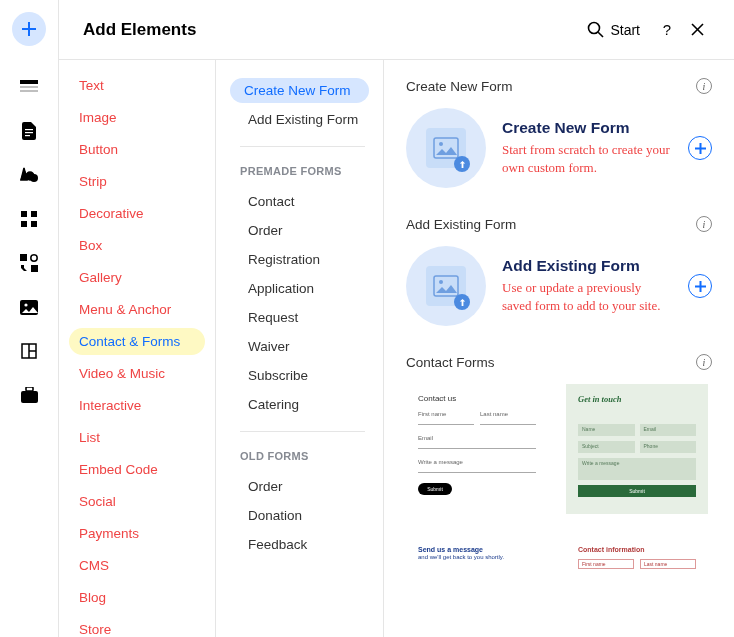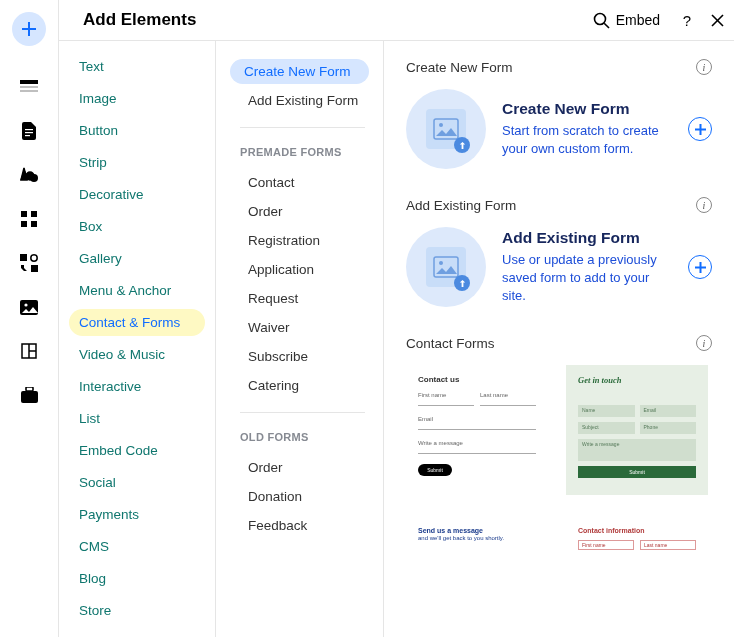--- a/index.html
+++ b/index.html
@@ -4,32 +4,32 @@
   <style>
     * { margin: 0; padding: 0; box-sizing: border-box; font-family: -apple-system, BlinkMacSystemFont, 'Segoe UI', Helvetica, Arial, sans-serif; }
     body { width: 734px; height: 637px; overflow: hidden; background: #fff; display: flex; }
     
     .rail { width: 59px; border-right: 1px solid #e5e5e5; padding: 12px 0; display: flex; flex-direction: column; align-items: center; gap: 26px; flex-shrink: 0; }
     .rail-top-btn { width: 34px; height: 34px; border-radius: 50%; background: #d6e6ff; display: flex; align-items: center; justify-content: center; margin-bottom: 6px; }
     .rail-top-btn svg { fill: #116dff; }
     .rail-icon { width: 20px; height: 18px; display: flex; align-items: center; justify-content: center; color: #000; cursor: pointer; }
     
     .panel { flex: 1; display: flex; flex-direction: column; min-width: 0; }
-    .panel-header { height: 41px; border-bottom: 1px solid #e5e5e5; display: flex; align-items: center; padding: 0 8px 0 24px; flex-shrink: 0; }
+    .panel-header { height: 60px; border-bottom: 1px solid #e5e5e5; display: flex; align-items: center; padding: 0 28px 0 24px; flex-shrink: 0; }
     .panel-title { font-size: 17px; font-weight: 700; color: #000; flex: 1; }
     .header-ctrl { display: flex; align-items: center; gap: 6px; cursor: pointer; color: #000; }
     .search-wrap { display: flex; align-items: center; gap: 6px; margin-right: 18px; }
     .search-wrap span { font-size: 14px; }
     .help-icon, .close-icon { width: 18px; display: flex; justify-content: center; font-size: 15px; cursor: pointer; }
     .help-icon { margin-right: 12px; }
     
     .panel-body { flex: 1; display: flex; min-height: 0; }
     
     .col1 { width: 157px; border-right: 1px solid #e5e5e5; overflow-y: auto; padding: 12px 10px; flex-shrink: 0; }
-    .col1-item { font-size: 13.5px; color: #0f766e; padding: 6px 10px; border-radius: 999px; cursor: pointer; margin-bottom: 5px; white-space: nowrap; }
+    .col1-item { font-size: 13.5px; color: #ef4444; padding: 6px 10px; border-radius: 999px; cursor: pointer; margin-bottom: 5px; white-space: nowrap; }
     .col1-item.active { background: #fef9c3; color: #116dff; }
     
     .col2 { width: 168px; border-right: 1px solid #e5e5e5; overflow-y: auto; padding: 18px 0 18px 0; flex-shrink: 0; }
     .group-header { font-size: 11px; font-weight: 600; letter-spacing: 0.3px; color: #868a92; padding: 4px 18px 4px 24px; margin-bottom: 8px; }
     .col2-item { font-size: 13.5px; color: #333; padding: 5px 14px 5px 24px; cursor: pointer; border-radius: 999px; margin: 0 8px 4px 8px; }
     .col2-item.active { background: #d6e6ff; color: #116dff; margin-left: 14px; margin-right: 14px; padding-left: 14px; }
     .group-divider { border: none; border-top: 1px solid #e5e5e5; margin: 14px 18px 14px 24px; }
     
     .col3 { flex: 1; overflow-y: auto; padding: 18px 22px; }
     .sec-head { display: flex; align-items: center; justify-content: space-between; margin-bottom: 14px; }
@@ -37,29 +37,29 @@
     .info-icon { width: 16px; height: 16px; border: 1px solid #888; border-radius: 50%; display: flex; align-items: center; justify-content: center; font-size: 10px; font-style: italic; color: #555; cursor: pointer; font-family: Georgia, serif; }
     
     .option-row { display: flex; align-items: center; gap: 16px; margin-bottom: 28px; }
     .thumb-circle { width: 80px; height: 80px; border-radius: 50%; background: #dde9fb; display: flex; align-items: center; justify-content: center; flex-shrink: 0; }
     .thumb-inner { width: 40px; height: 40px; border-radius: 4px; background: #c8ddf8; position: relative; display: flex; align-items: center; justify-content: center; }
     .thumb-inner svg { fill: #6f9fe0; }
     .thumb-badge { position: absolute; bottom: -4px; right: -4px; width: 16px; height: 16px; border-radius: 50%; background: #4b8ae0; display: flex; align-items: center; justify-content: center; }
     .thumb-badge svg { fill: #fff; width: 9px; height: 9px; }
     .option-text { flex: 1; }
     .option-title { font-size: 15.5px; font-weight: 700; color: #17275d; margin-bottom: 4px; }
-    .option-desc { font-size: 13px; color: #1d4ed8; line-height: 1.4; }
+    .option-desc { font-size: 13px; color: #ef4444; line-height: 1.4; font-family: Liberation Serif, serif; }
     .add-btn { width: 24px; height: 24px; border-radius: 50%; border: 1.5px solid #116dff; display: flex; align-items: center; justify-content: center; cursor: pointer; flex-shrink: 0; }
     .add-btn svg { fill: #116dff; }
     
     .template-grid { display: flex; gap: 18px; flex-wrap: wrap; }
     .tmpl { width: 142px; cursor: pointer; }
     .tmpl-a, .tmpl-b, .tmpl-c, .tmpl-d { height: 130px; padding: 10px 12px; font-size: 7px; }
     .tmpl-a { background: #fff; color: #333; }
-    .tmpl-a-title { font-size: 8px; font-weight: 700; margin-bottom: 8px; }
+    .tmpl-a-title { font-size: 8px; font-weight: 400; margin-bottom: 8px; }
     .tmpl-row2 { display: flex; gap: 6px; margin-bottom: 10px; }
     .tmpl-fld { flex: 1; }
     .tmpl-lbl { font-size: 6px; color: #666; margin-bottom: 2px; display:block;}
     .tmpl-line { border-bottom: 0.5px solid #aaa; height: 6px; }
     .tmpl-single { margin-bottom: 10px; }
     .tmpl-btn-dark { width: 34px; height: 12px; border-radius: 10px; background: #000; color: #fff; font-size: 5px; display: flex; align-items: center; justify-content: center; margin-top: 8px; }
     
     .tmpl-b { background: #e7efe5; color: #2a6a3a; }
     .tmpl-b-title { font-size: 8.5px; font-style: italic; font-family: Georgia, serif; margin-bottom: 20px; color: #2a6a3a; font-weight: 600; }
     .tmpl-b-box { background: #d0dece; height: 12px; margin-bottom: 5px; padding: 2px 4px; font-size: 5px; color: #567a5a; }
@@ -150,21 +150,21 @@
 
 <div class="panel">
 
   <div class="panel-header">
     <div class="panel-title">Add Elements</div>
     <div class="search-wrap header-ctrl">
       <svg width="17" height="17" viewBox="0 0 17 17" fill="none" stroke="#000" stroke-width="1.6">
           <circle cx="7" cy="7" r="5.5"></circle>
           <line x1="11.2" y1="11.2" x2="16" y2="16"></line>
         </svg>
-      <span>Embed</span>
+      <span>Start</span>
     </div>
     <div class="help-icon">?</div>
     <div class="close-icon">
       <svg width="13" height="13" viewBox="0 0 13 13" stroke="#000" stroke-width="1.6">
           <line x1="1" y1="1" x2="12" y2="12"></line>
           <line x1="12" y1="1" x2="1" y2="12"></line>
         </svg>
     </div>
   </div>
 

